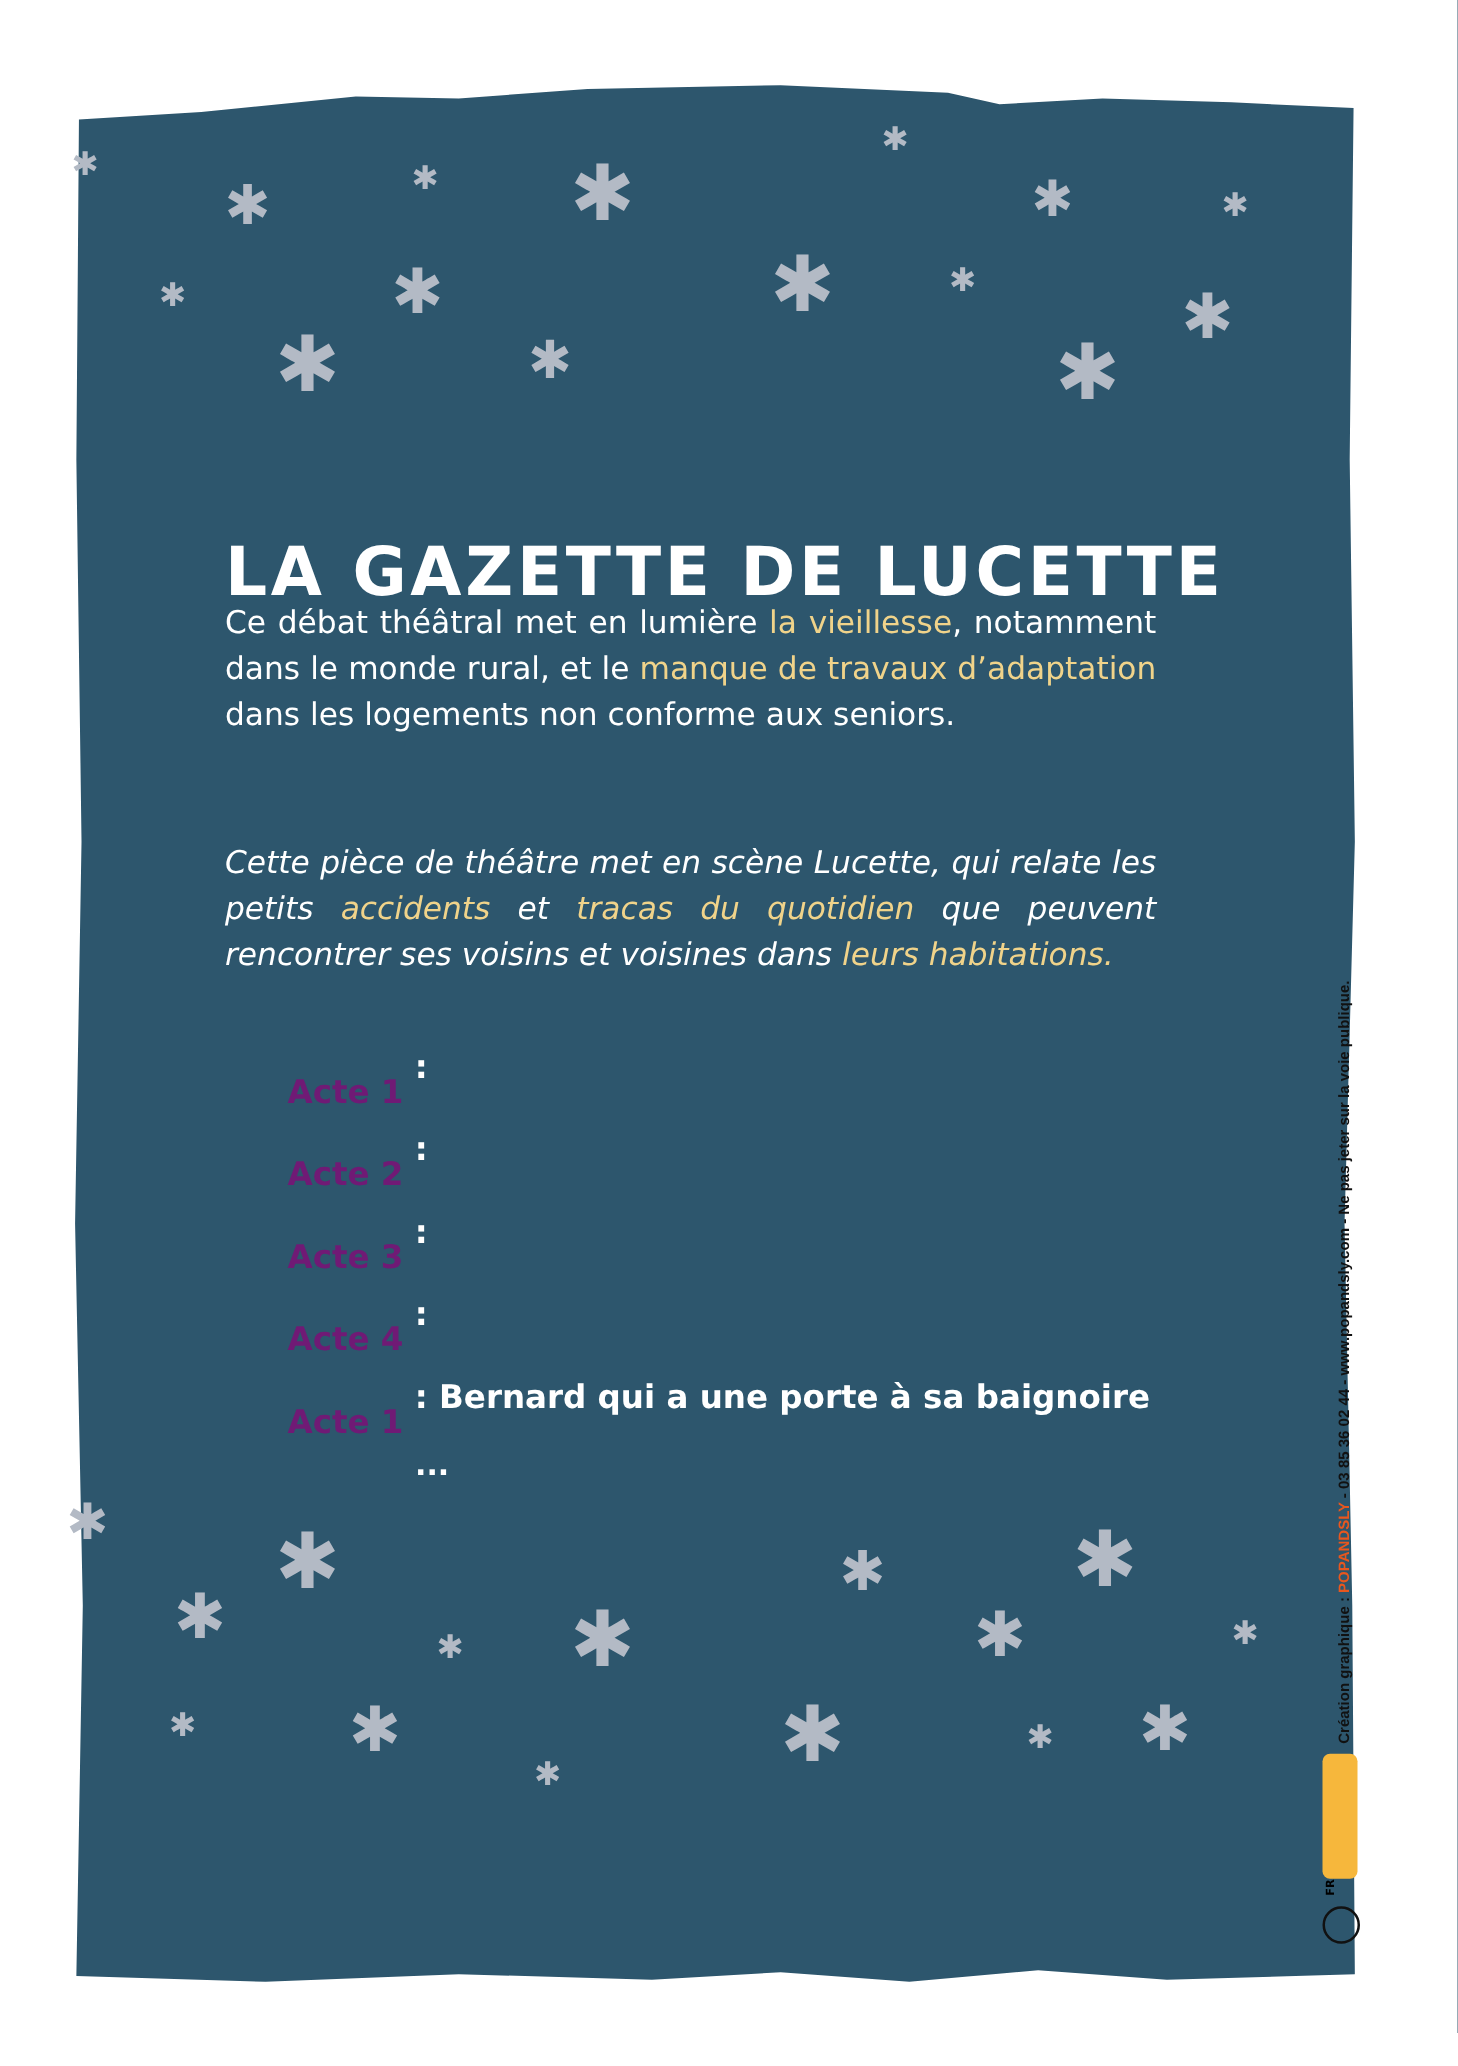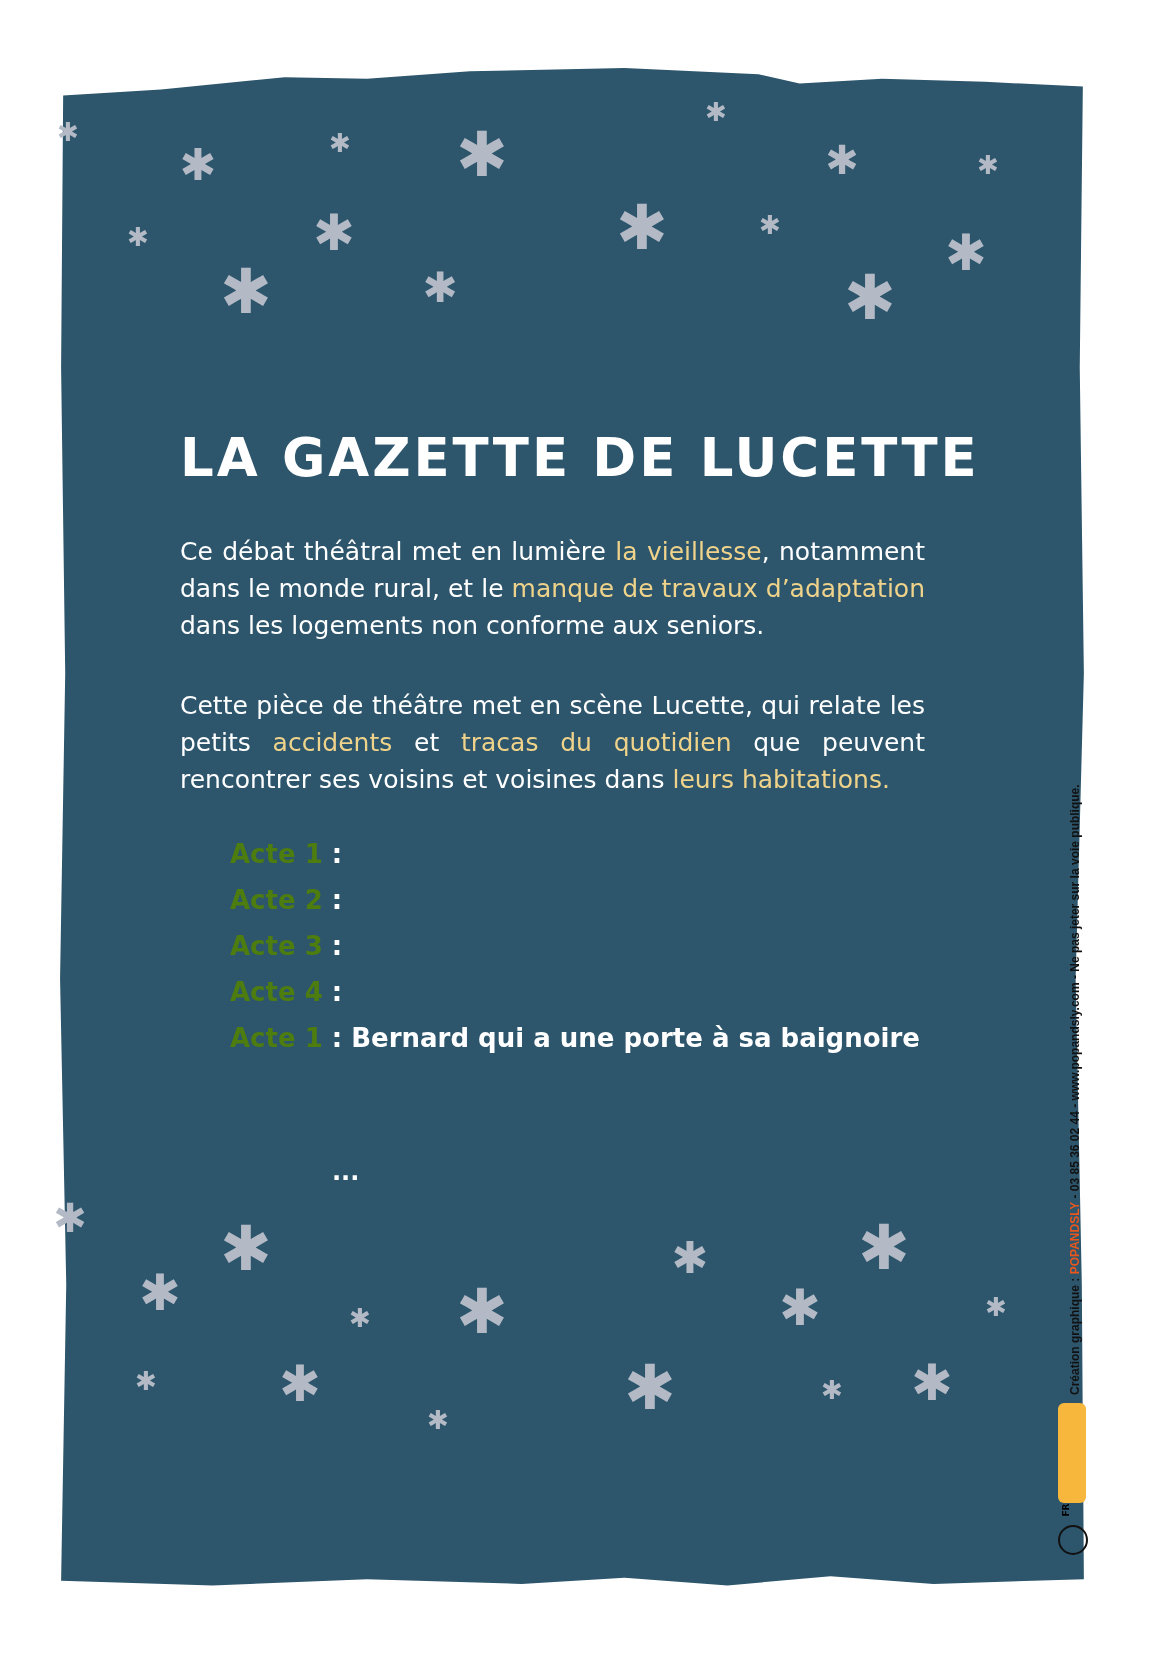--- a/index.html
+++ b/index.html
@@ -3,25 +3,25 @@
 <meta charset="utf-8">
 <style>
   html, body { margin:0; padding:0; }
   body { width:1166px; height:1653px; background:#ffffff; position:relative; overflow:hidden; font-family:"DejaVu Sans", sans-serif; }
   .panel { position:absolute; left:58px; top:62px; width:1030px; height:1528px; background:#2d566d;
     clip-path: polygon(0.5% 2.2%, 10% 1.8%, 22% 1.0%, 30% 1.1%, 40% 0.6%, 55% 0.4%, 68% 0.8%, 72% 1.4%, 80% 1.1%, 90% 1.3%, 99.5% 1.6%, 99.2% 20%, 99.6% 40%, 98.8% 60%, 99.4% 80%, 99.6% 99.3%, 85% 99.6%, 75% 99.1%, 65% 99.7%, 55% 99.2%, 45% 99.6%, 30% 99.3%, 15% 99.7%, 0.3% 99.4%, 0.8% 80%, 0.2% 60%, 0.7% 40%, 0.3% 20%); }
   .flake { position:absolute; color:#b3bac5; line-height:1; transform:translate(-50%,-50%); font-family:"DejaVu Sans", sans-serif; }
   .title { position:absolute; left:180px; top:390px; width:760px; font-family:"DejaVu Sans", sans-serif; font-weight:900; font-size:54px; letter-spacing:3px; color:#ffffff; white-space:nowrap; transform:scaleX(0.98); transform-origin:left; }
   .para { position:absolute; left:180px; width:745px; color:#ffffff; font-family:"DejaVu Sans", sans-serif; font-size:25px; line-height:37px; text-align:justify; }
   .hl { color:#f0d38a; }
-  .p1 { top:508px; }
-  .p2 { top:662px; }
+  .p1 { top:454px; }
+  .p2 { top:646px;font-style:italic; }
   .acts { position:absolute; left:230px; top:836px; width:720px; color:#ffffff; font-family:"DejaVu Sans", sans-serif; font-weight:bold; font-size:26px; }
   .act { display:flex; margin-bottom:9px; line-height:37px; }
-  .act-label { color:#4d7c0f; white-space:nowrap; }
+  .act-label { color:#701a75; white-space:nowrap;margin-top:20px; }
   .act-sep { white-space:pre; }
   .act-text { display:flex; flex-direction:column; }
   .ellipsis { position:absolute; left:332px; top:1158px; color:#ffffff; font-weight:bold; font-size:24px; }
   .credit { position:absolute; left:1068px; top:1395px; transform-origin:left top; transform:rotate(-90deg); white-space:nowrap; font-family:"Liberation Sans", sans-serif; font-weight:bold; font-size:12px; color:#111; }
   .credit .brand { color:#e8571e; }
   .badge { position:absolute; left:1058px; top:1403px; width:28px; height:100px; border-radius:6px; background:#f6b73c; }
   .badge-fr { position:absolute; left:1059px; top:1505px; font-size:9px; font-weight:bold; transform:rotate(-90deg); }
   .triman { position:absolute; left:1058px; top:1525px; width:26px; height:26px; border:2px solid #111; border-radius:50%; }
 </style>
 </head>

